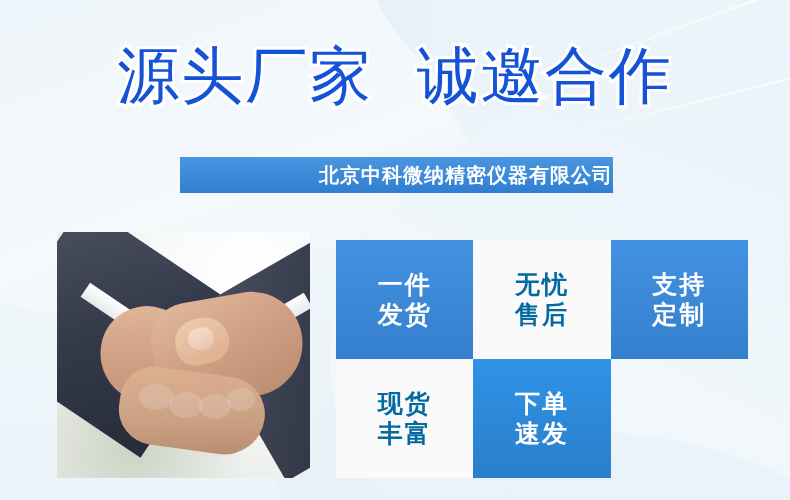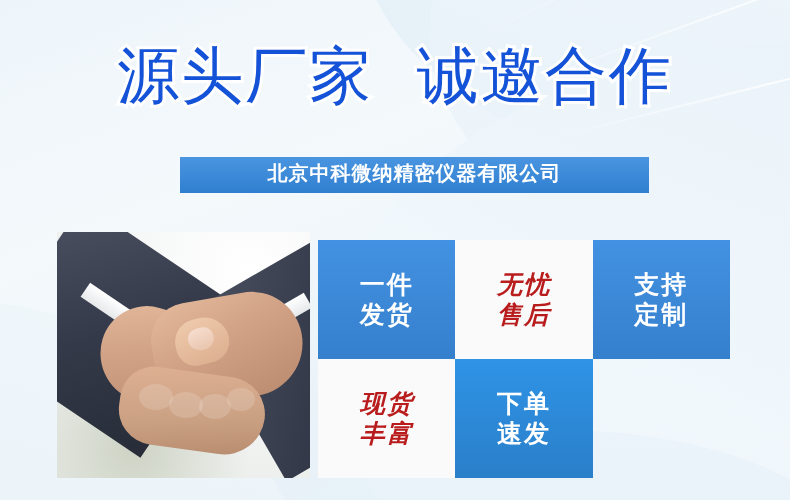--- a/index.html
+++ b/index.html
@@ -84,27 +84,26 @@
     text-shadow:
       0 0 2px #ffffff,
       2px 2px 0 rgba(255,255,255,.9);
   }
 
   
   .subtitle-bar {
     position: absolute;
     left: 180px;
     top: 157px;
-    width: 469px;
+    width: 433px;
     height: 36px;
     background: linear-gradient(180deg, #4a95e0 0%, #2f7fd0 100%);
     display: flex;
     align-items: center;
-    justify-content: center;
-    font-family: Liberation Mono, monospace;
+    justify-content: flex-end;
   }
   .subtitle-text {
     color: #ffffff;
     font-size: 20px;
     font-weight: bold;
     letter-spacing: 1px;
     line-height: 1;
   }
 
   
@@ -201,21 +200,21 @@
     left: 131px; top: 96px;
     width: 26px; height: 22px;
     border-radius: 10px 10px 12px 12px;
     background: linear-gradient(170deg, #f7ded0 0%, #e8c4ac 100%);
     transform: rotate(-14deg);
   }
 
   
   .grid {
     position: absolute;
-    left: 318px;
+    left: 336px;
     top: 240px;
     width: 412px;
     height: 238px;
     display: grid;
     grid-template-columns: repeat(3, 1fr);
     grid-template-rows: repeat(2, 1fr);
   }
   .cell {
     display: flex;
     flex-direction: column;
@@ -228,22 +227,21 @@
   }
   .cell.blue {
     background: linear-gradient(180deg, #4391e2 0%, #3580cd 100%);
     color: #ffffff;
   }
   .cell.blue.bright {
     background: linear-gradient(180deg, #2f93e6 0%, #2a7fc9 100%);
   }
   .cell.light {
     background: #fafafa;
-    color: #b91c1c;
-    font-style: italic;
+    color: #0369a1;
   }
   .cell .line { display: block; }
 </style>
 </head>
 <body>
 
 <div class="banner">
 
   <div class="bg-layer">
     <div class="swoosh swoosh-a"></div>

